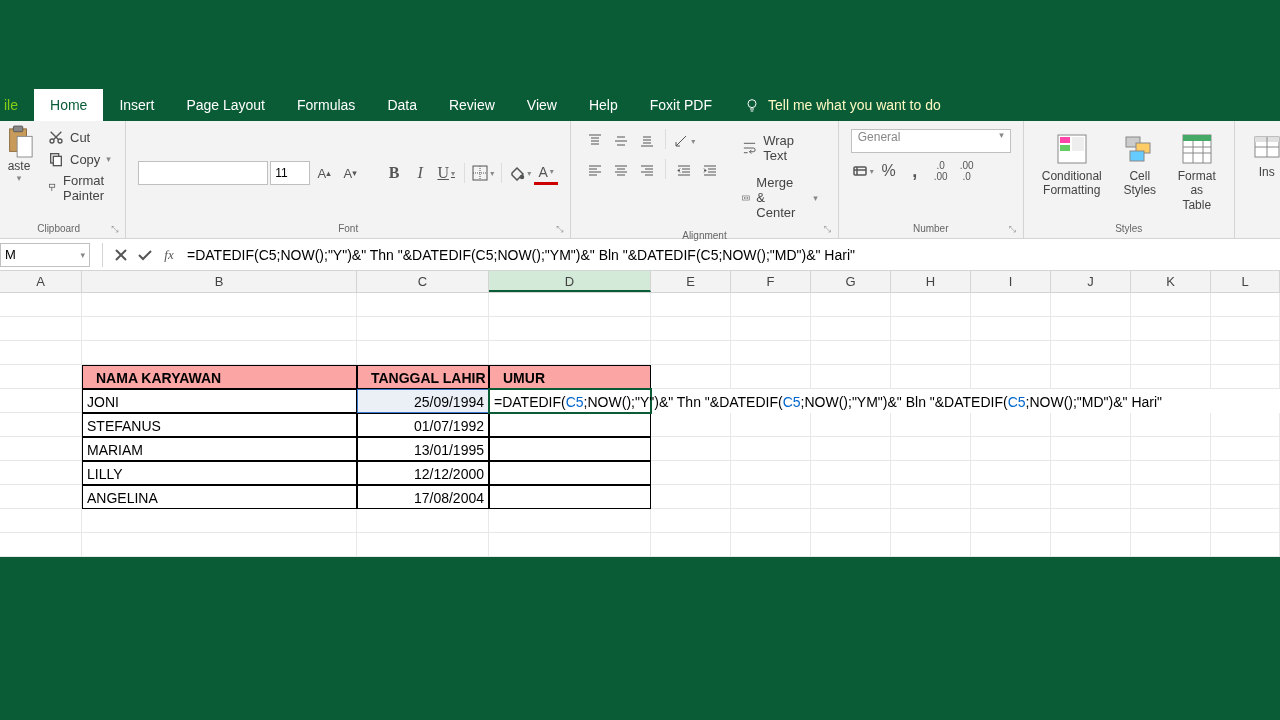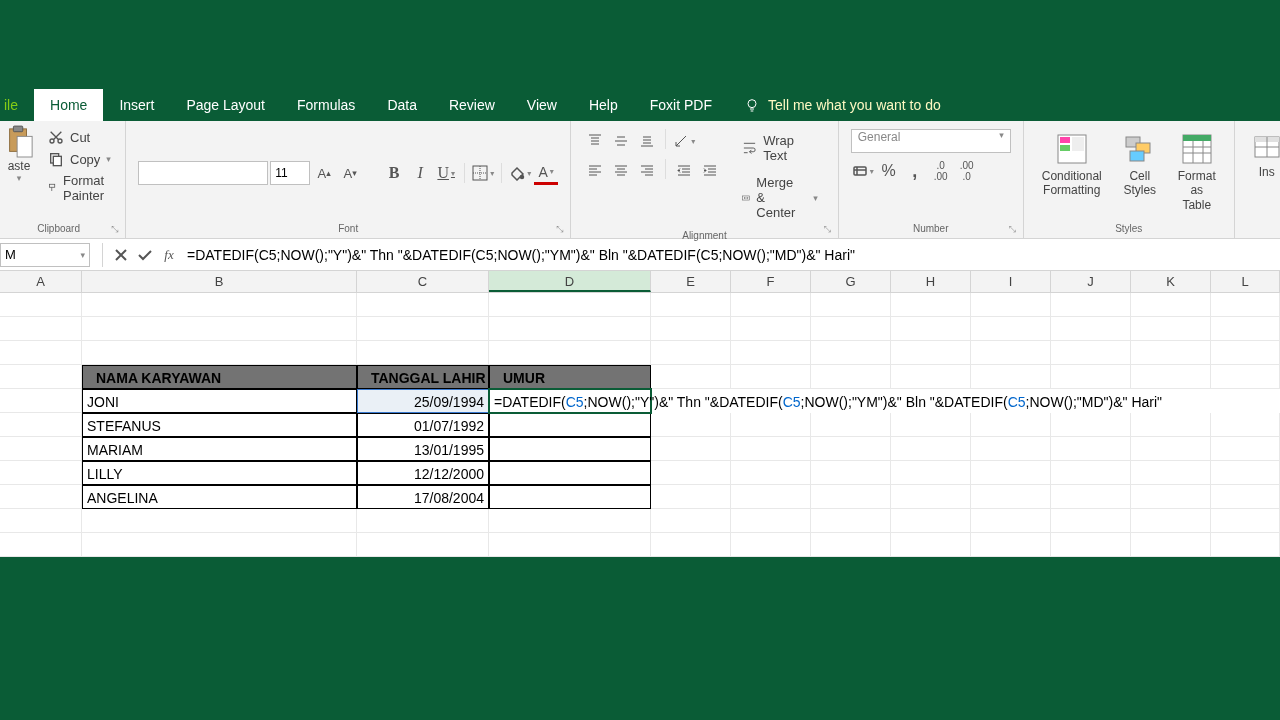--- a/index.html
+++ b/index.html
@@ -69,21 +69,21 @@
 
 
 .grid-wrap { background: #fff; }
 .col-headers { display: flex; height: 22px; border-bottom: 1px solid #d4d4d4; }
 .colhead { border-right: 1px solid #d4d4d4; text-align: center; font-size: 13px; color: #444; line-height: 22px; background: #f3f3f3; }
 .colhead.active { background: #d4ead8; border-bottom: 2px solid #0a5c36; }
 .rows { }
 .row { display: flex; height: 24px; }
 .cell { border-right: 1px solid #e8e8e8; border-bottom: 1px solid #e8e8e8; font-size: 14px; padding: 0 4px; line-height: 24px; overflow: visible; white-space: nowrap; }
 .tbl-border { border: 1px solid #000 !important; }
-.tbl-header { background: #737373; font-weight: bold; padding-left: 13px; }
+.tbl-header { background: #fca5a5; font-weight: bold; padding-left: 13px; }
 .selected-src { background: #eaf0f6; }
 .active-cell { outline: 2px solid #0a5c36; outline-offset: -1px; }
 .overflow-formula { font-size: 14px; line-height: 24px; padding-left: 4px; white-space: nowrap; position: relative; }
 .cf-ref { color: #0066cc; }
 
 
 .cA { width: 82px; }
 .cB { width: 275px; }
 .cC { width: 132px; }
 .cD { width: 162px; }

